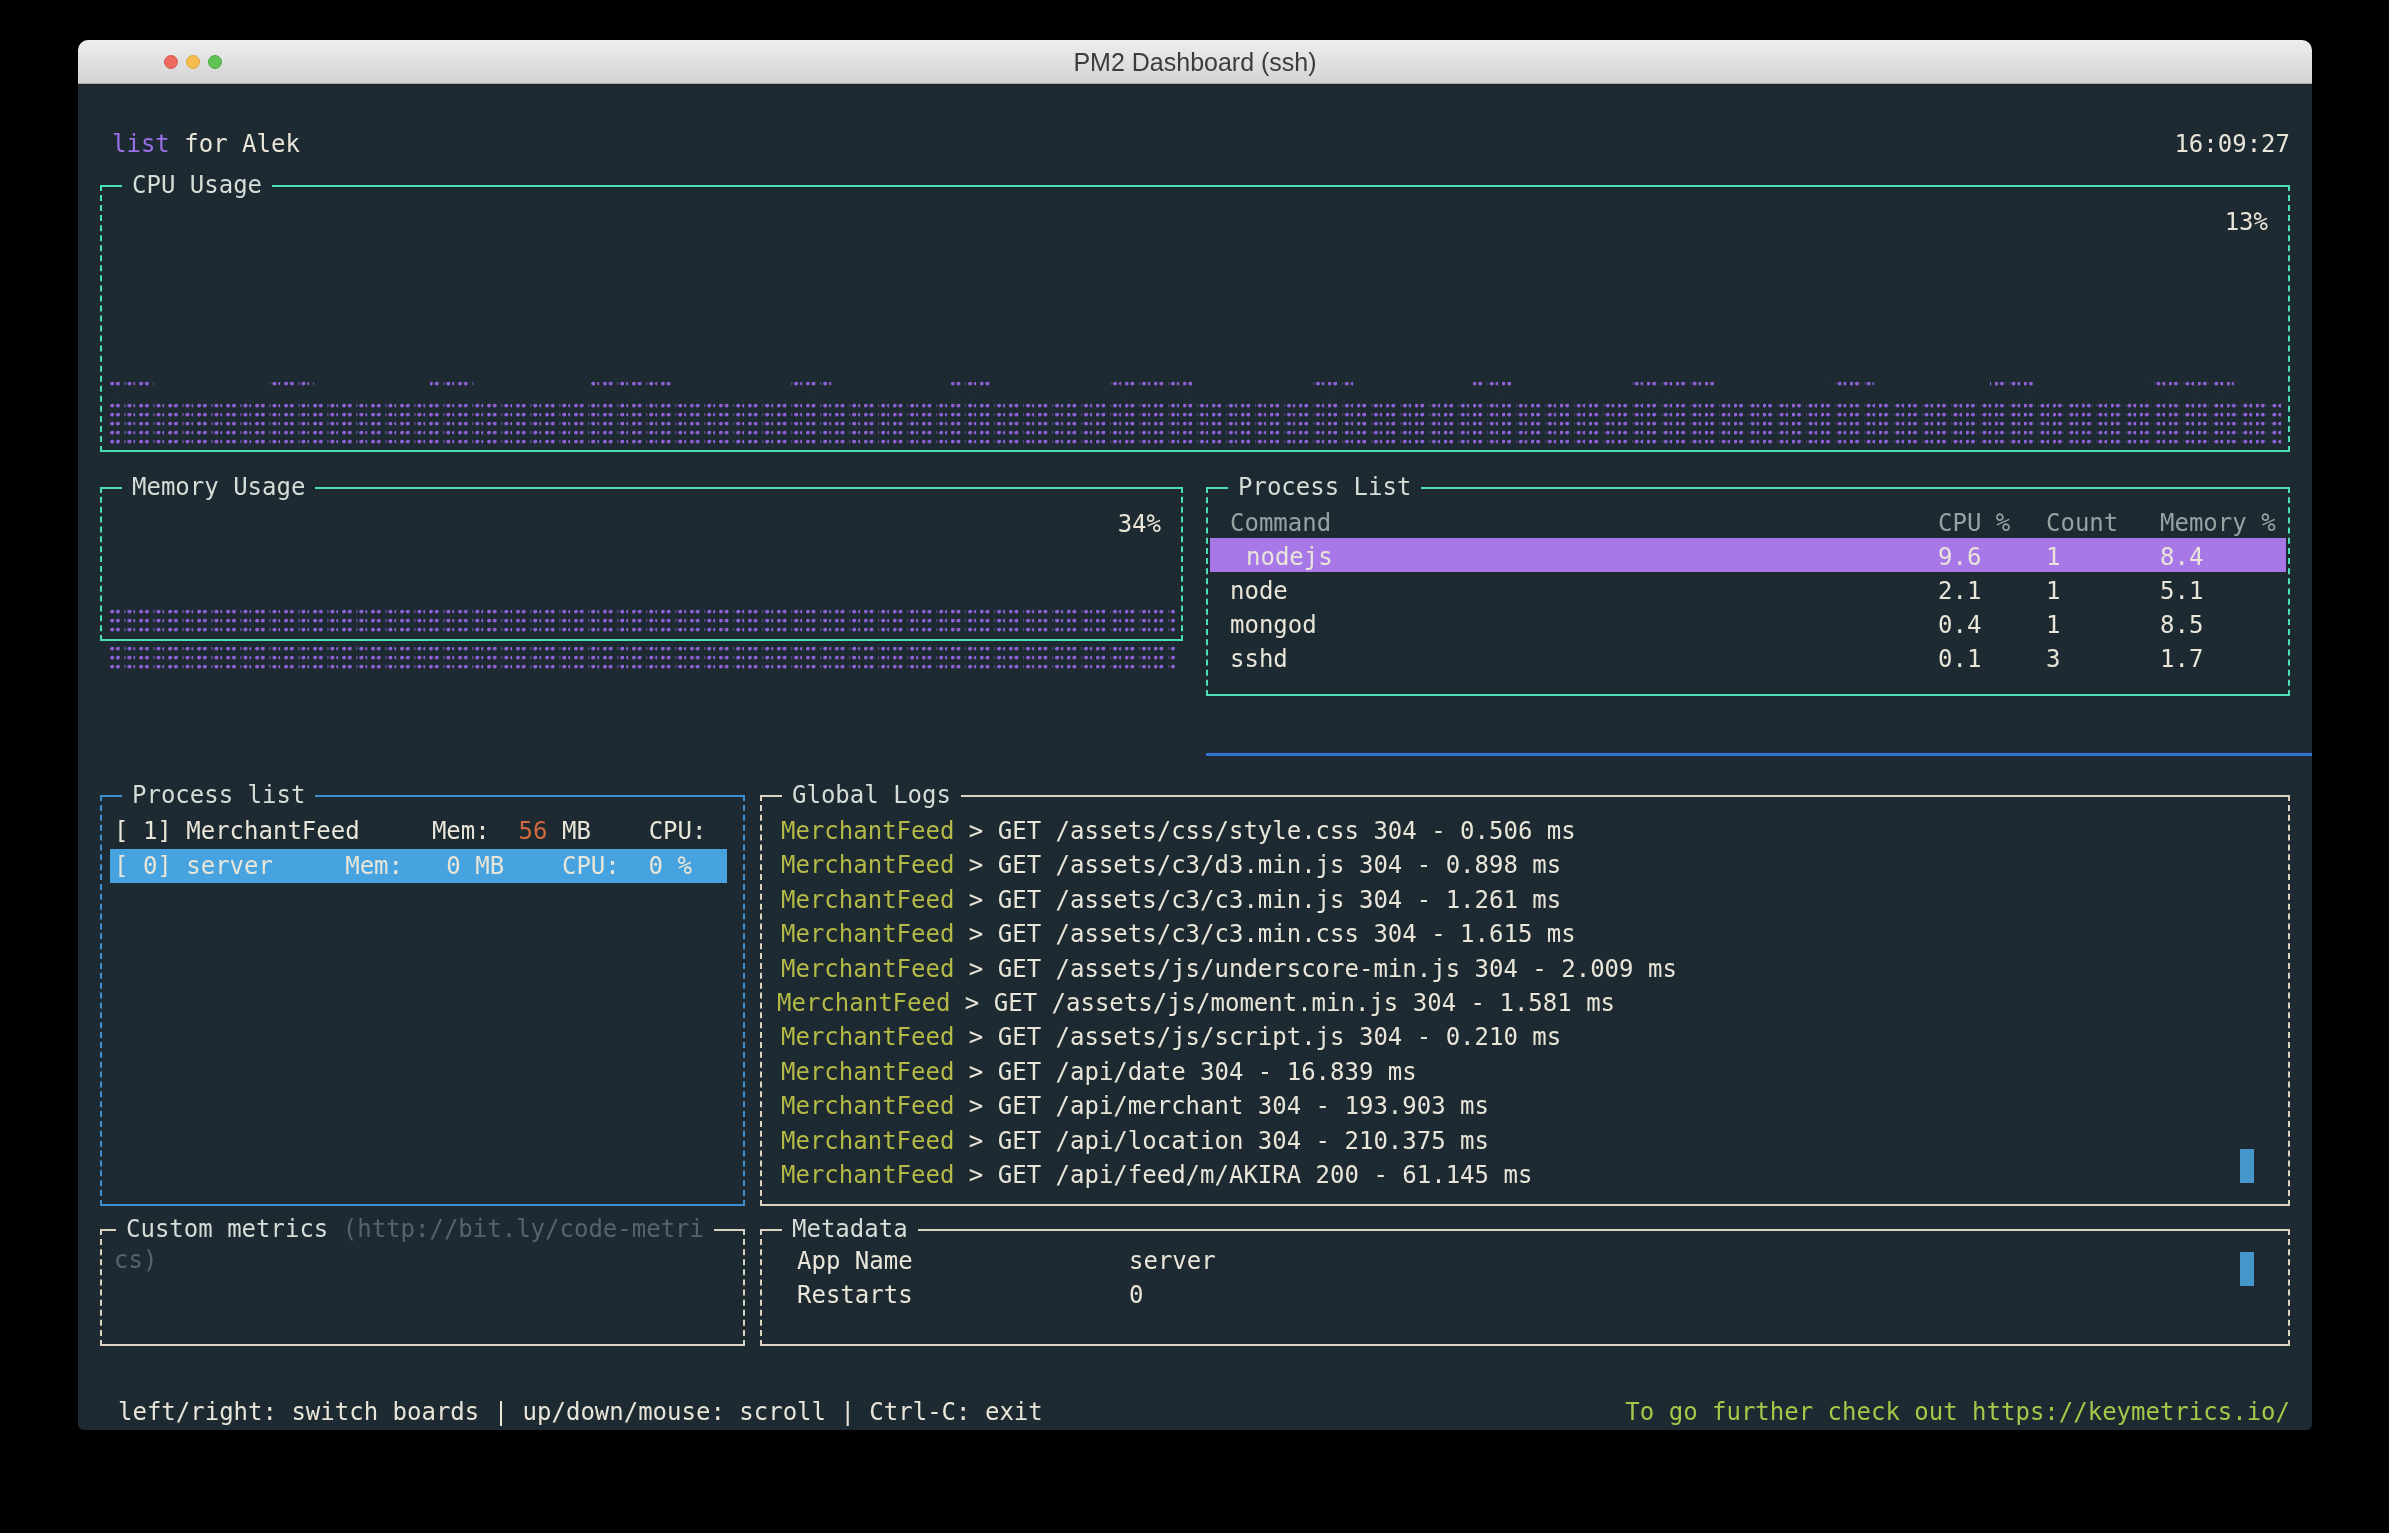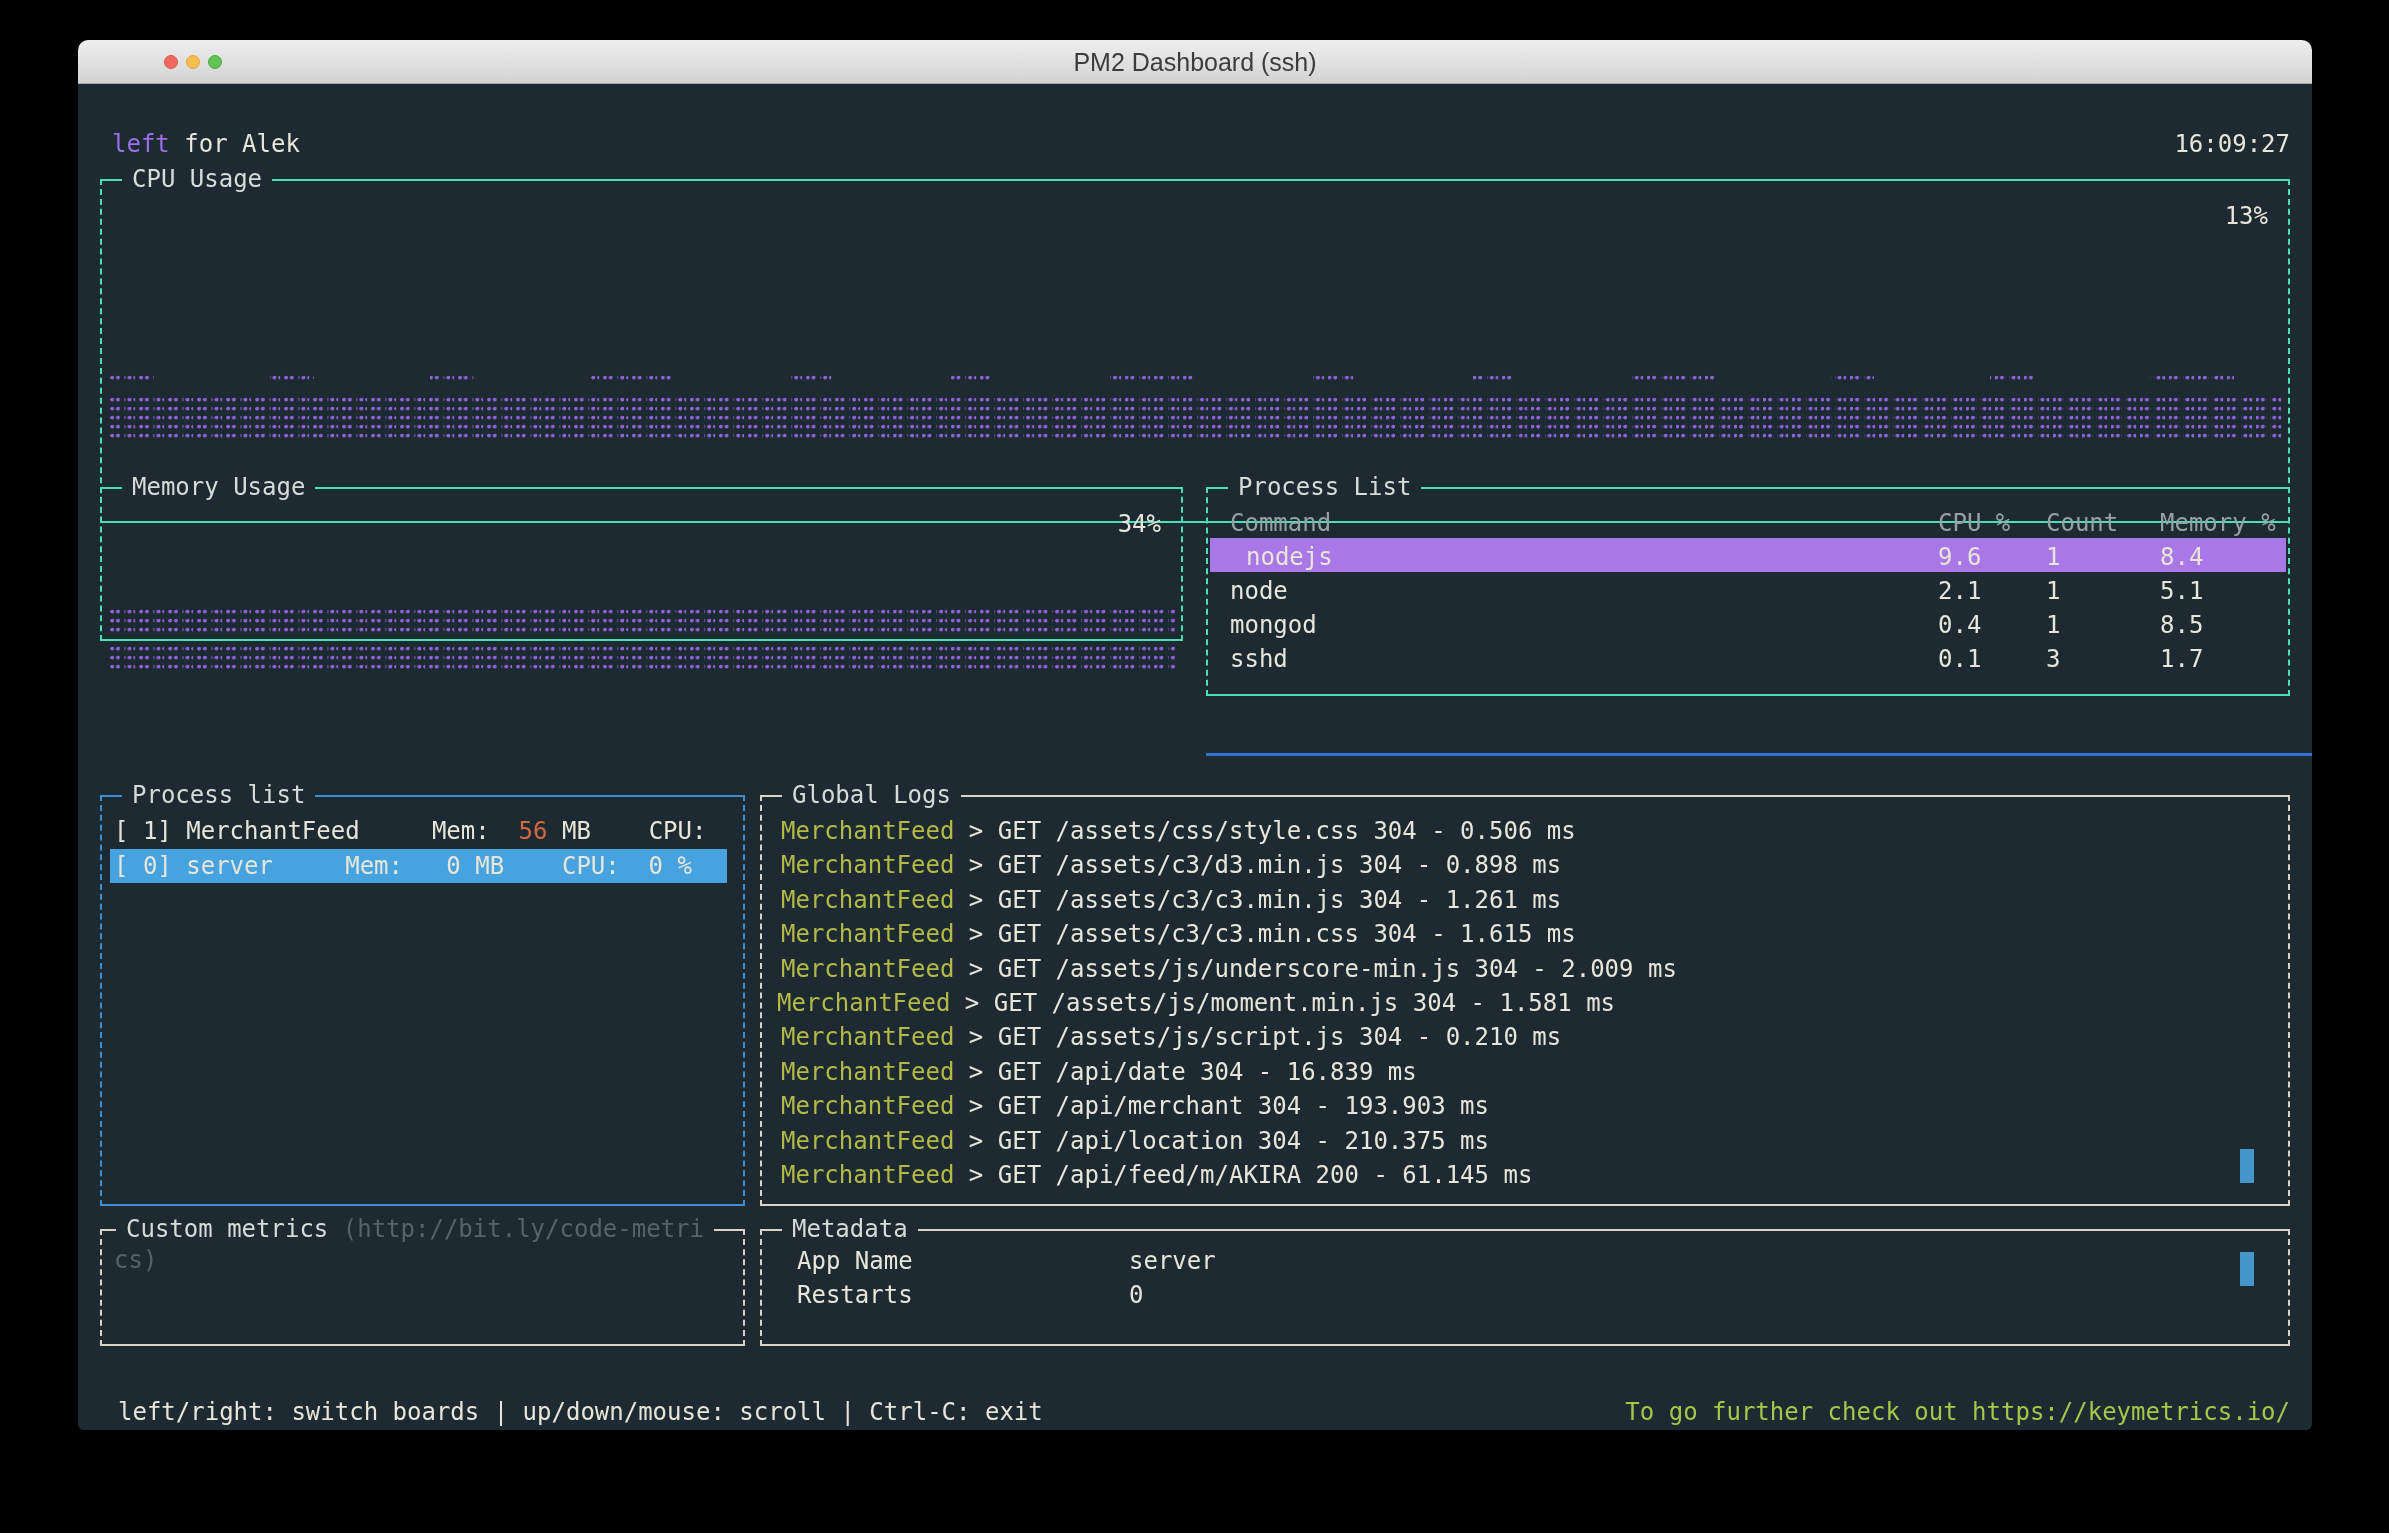--- a/index.html
+++ b/index.html
@@ -71,24 +71,24 @@
 
   <div class="titlebar">
     <span class="traffic tl-red"></span>
     <span class="traffic tl-yellow"></span>
     <span class="traffic tl-green"></span>
     <div class="win-title">PM2 Dashboard (ssh)</div>
   </div>
 
   <div class="term">
 
-    <div class="abs line" style="left:34px;top:43px;"><span style="color:var(--purple)">left</span><span> for Alek</span></div>
+    <div class="abs line" style="left:34px;top:43px;"><span style="color:var(--purple)">list</span><span> for Alek</span></div>
     <div class="abs line" style="right:22px;top:43px;">16:09:27</div>
 
-    <div class="box teal" style="left:22px;top:95px;width:2190px;height:344px;">
+    <div class="box teal" style="left:22px;top:101px;width:2190px;height:267px;">
       <div class="box-label">CPU Usage</div>
       <div class="pct line" style="right:20px;top:18px;">13%</div>
       <div class="abs dots-sparse" style="left:8px;top:194px;width:2172px;height:13px;"></div>
       <div class="abs dots" style="left:8px;top:216px;width:2172px;height:42px;"></div>
     </div>
 
     <div class="box teal" style="left:22px;top:403px;width:1083px;height:154px;">
       <div class="box-label">Memory Usage</div>
       <div class="pct line" style="right:20px;top:18px;">34%</div>
       <div class="abs dots" style="left:8px;top:120px;width:1065px;height:27px;"></div>

